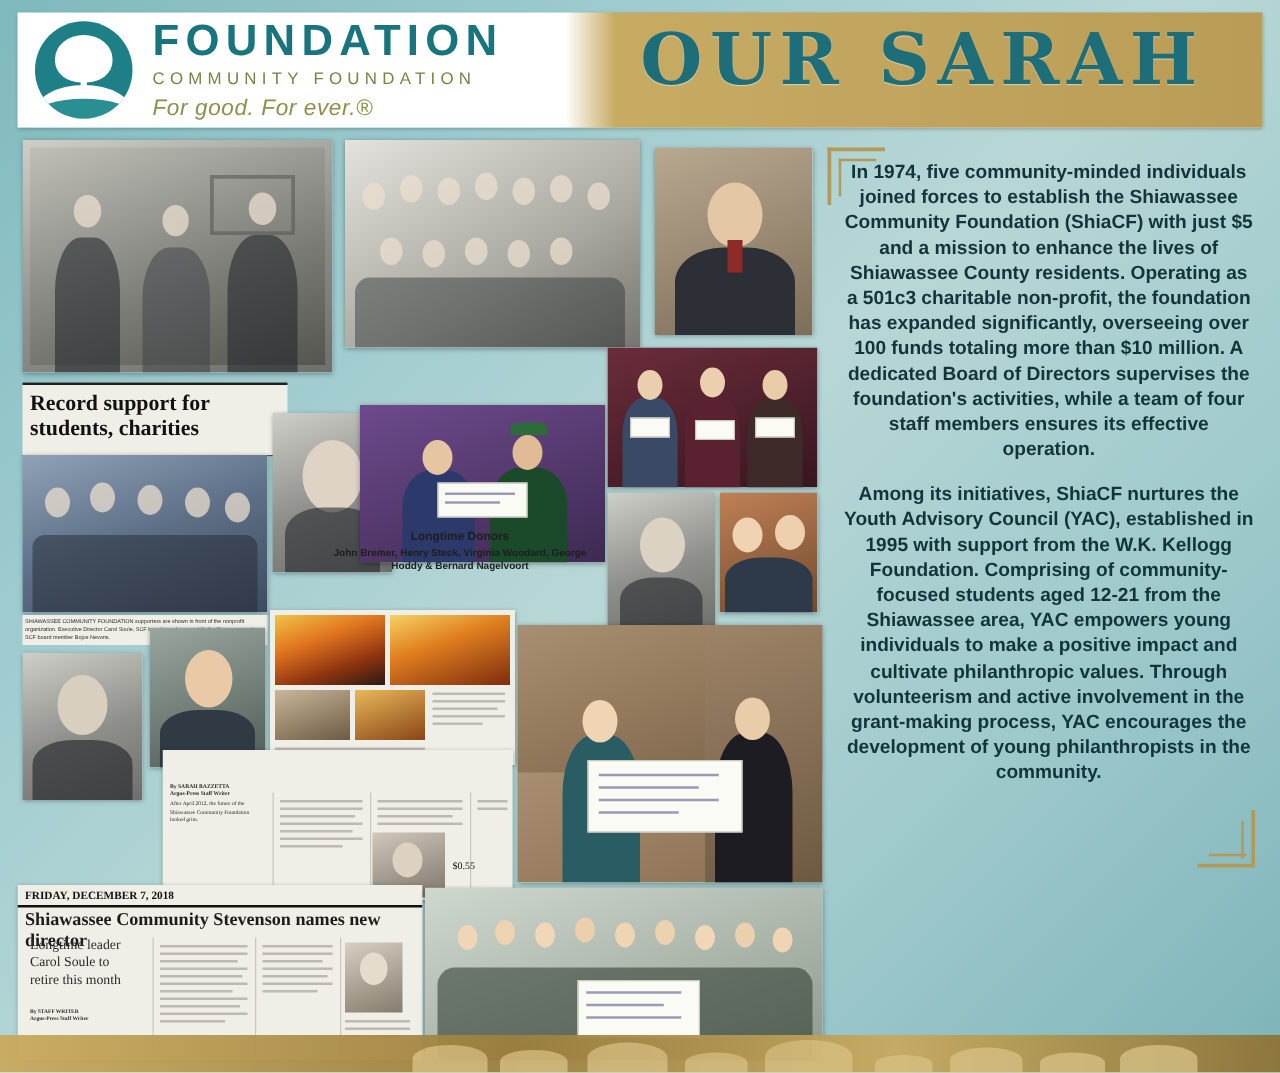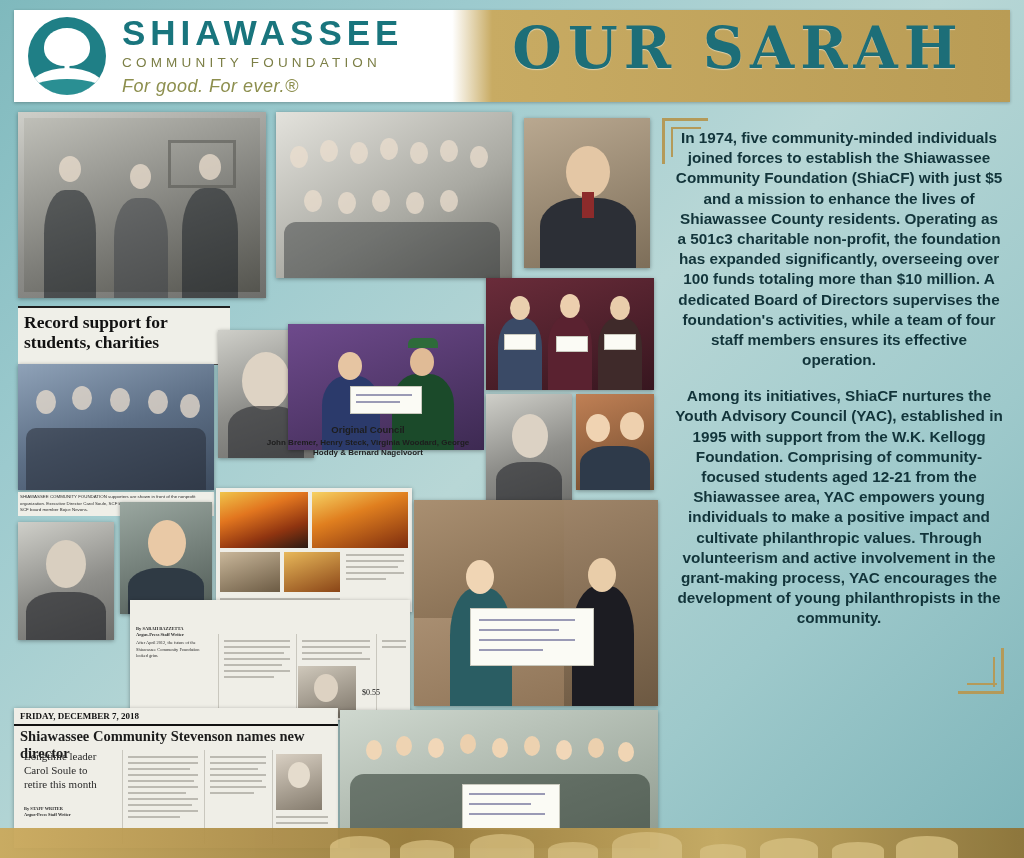--- a/index.html
+++ b/index.html
@@ -142,21 +142,21 @@
   <div class="header">
     <div class="logo-mark">
       <div class="circle">
         <div class="tree-canopy"></div>
         <div class="trunk"></div>
         <div class="wave"></div>
         <div class="wave2"></div>
       </div>
     </div>
     <div class="logo-text">
-      <div class="logo-title">SHIAWASSEE</div>
+      <div class="logo-title">FOUNDATION</div>
       <div class="logo-sub">COMMUNITY FOUNDATION</div>
       <div class="logo-tag">For good. For ever.®</div>
     </div>
     <div class="header-title">OUR SARAH</div>
   </div>
 
   <div class="photo" style="left:18px;top:112px;width:248px;height:186px;">
     <div class="pf gray"></div>
     <div style="position:absolute;inset:6px;background:linear-gradient(160deg,#bfbfb8,#7d7d78 60%,#55554f);"></div>
     <div class="fig" style="left:26px;width:52px;height:108px;"></div>
@@ -233,21 +233,21 @@
     <div class="fig" style="left:62px;width:44px;height:74px;background:#5a2230;"></div>
     <div class="head" style="left:74px;top:16px;width:20px;height:24px;background:#eccfae;"></div>
     <div class="fig" style="left:112px;width:44px;height:72px;background:#3f2a2a;"></div>
     <div class="head" style="left:124px;top:18px;width:20px;height:24px;background:#e9cdab;"></div>
     <div class="check" style="left:18px;top:56px;width:30px;height:14px;"></div>
     <div class="check" style="left:70px;top:58px;width:30px;height:14px;"></div>
     <div class="check" style="left:118px;top:56px;width:30px;height:14px;"></div>
   </div>
 
   <div class="ph-cap" style="left:260px;top:424px;width:216px;text-align:center;">
-    <div style="font-weight:bold;font-size:9.5px;color:#1d1d1d;">Original Council</div>
+    <div style="font-weight:bold;font-size:9.5px;color:#1d1d1d;">Longtime Donors</div>
     <div style="font-weight:bold;font-size:8px;color:#1d1d1d;margin-top:2px;line-height:1.3;">John Bremer, Henry Steck,  Virginia Woodard, George Hoddy &amp; Bernard Nagelvoort</div>
   </div>
 
   <div class="photo" style="left:486px;top:394px;width:86px;height:112px;">
     <div class="pf gray"></div>
     <div class="head" style="left:26px;top:20px;width:36px;height:44px;background:#dcd2c4;"></div>
     <div class="fig" style="left:10px;width:66px;height:44px;background:rgba(40,42,46,.62);"></div>
   </div>
 
   <div class="photo" style="left:576px;top:394px;width:78px;height:96px;">

